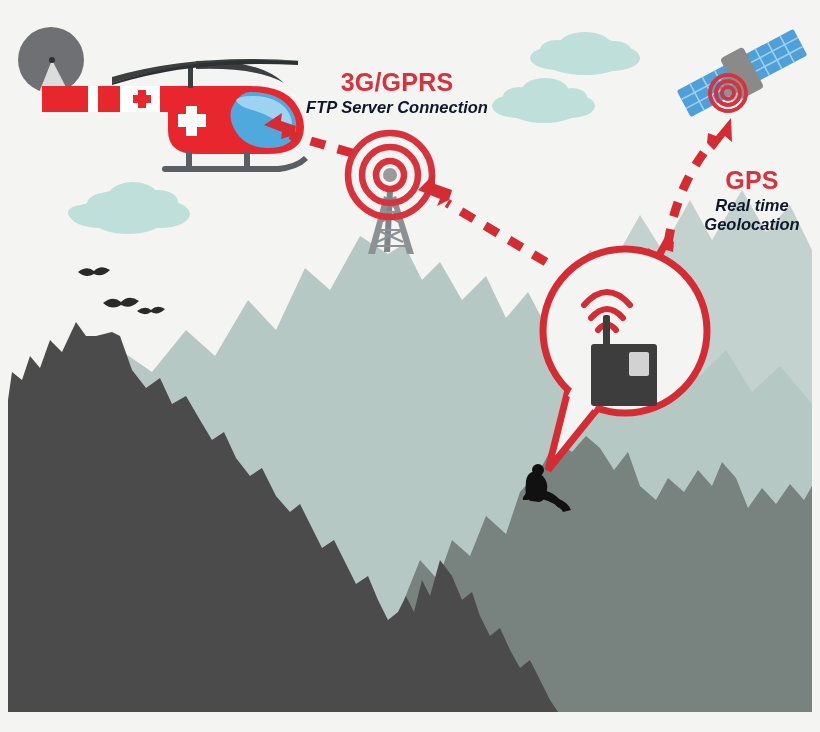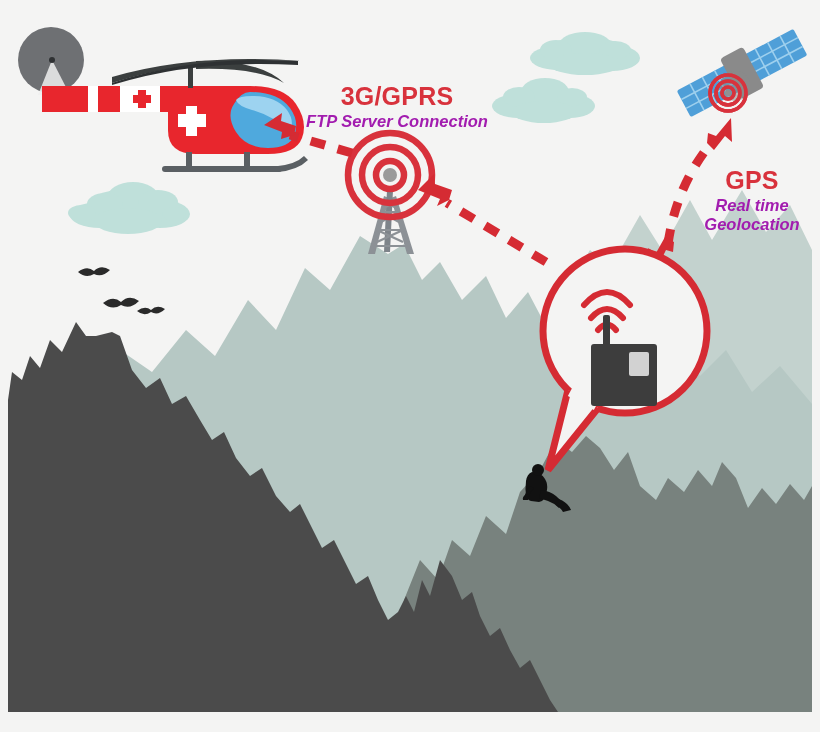--- a/index.html
+++ b/index.html
@@ -36,25 +36,25 @@
     font-weight: bold;
     font-size: 25px;
     letter-spacing: 0.2px;
     color: #d8323c;
   }
   .label .sub {
     display: block;
     font-style: italic;
     font-weight: bold;
     font-size: 16.5px;
-    color: #a21caf;
+    color: #0f172a;
   }
   #label-3g {
     left: 282px;
-    top: 82px;
+    top: 68px;
     width: 230px;
   }
   #label-gps {
     left: 672px;
     top: 166px;
     width: 160px;
   }
 </style>
 </head>
 <body>

